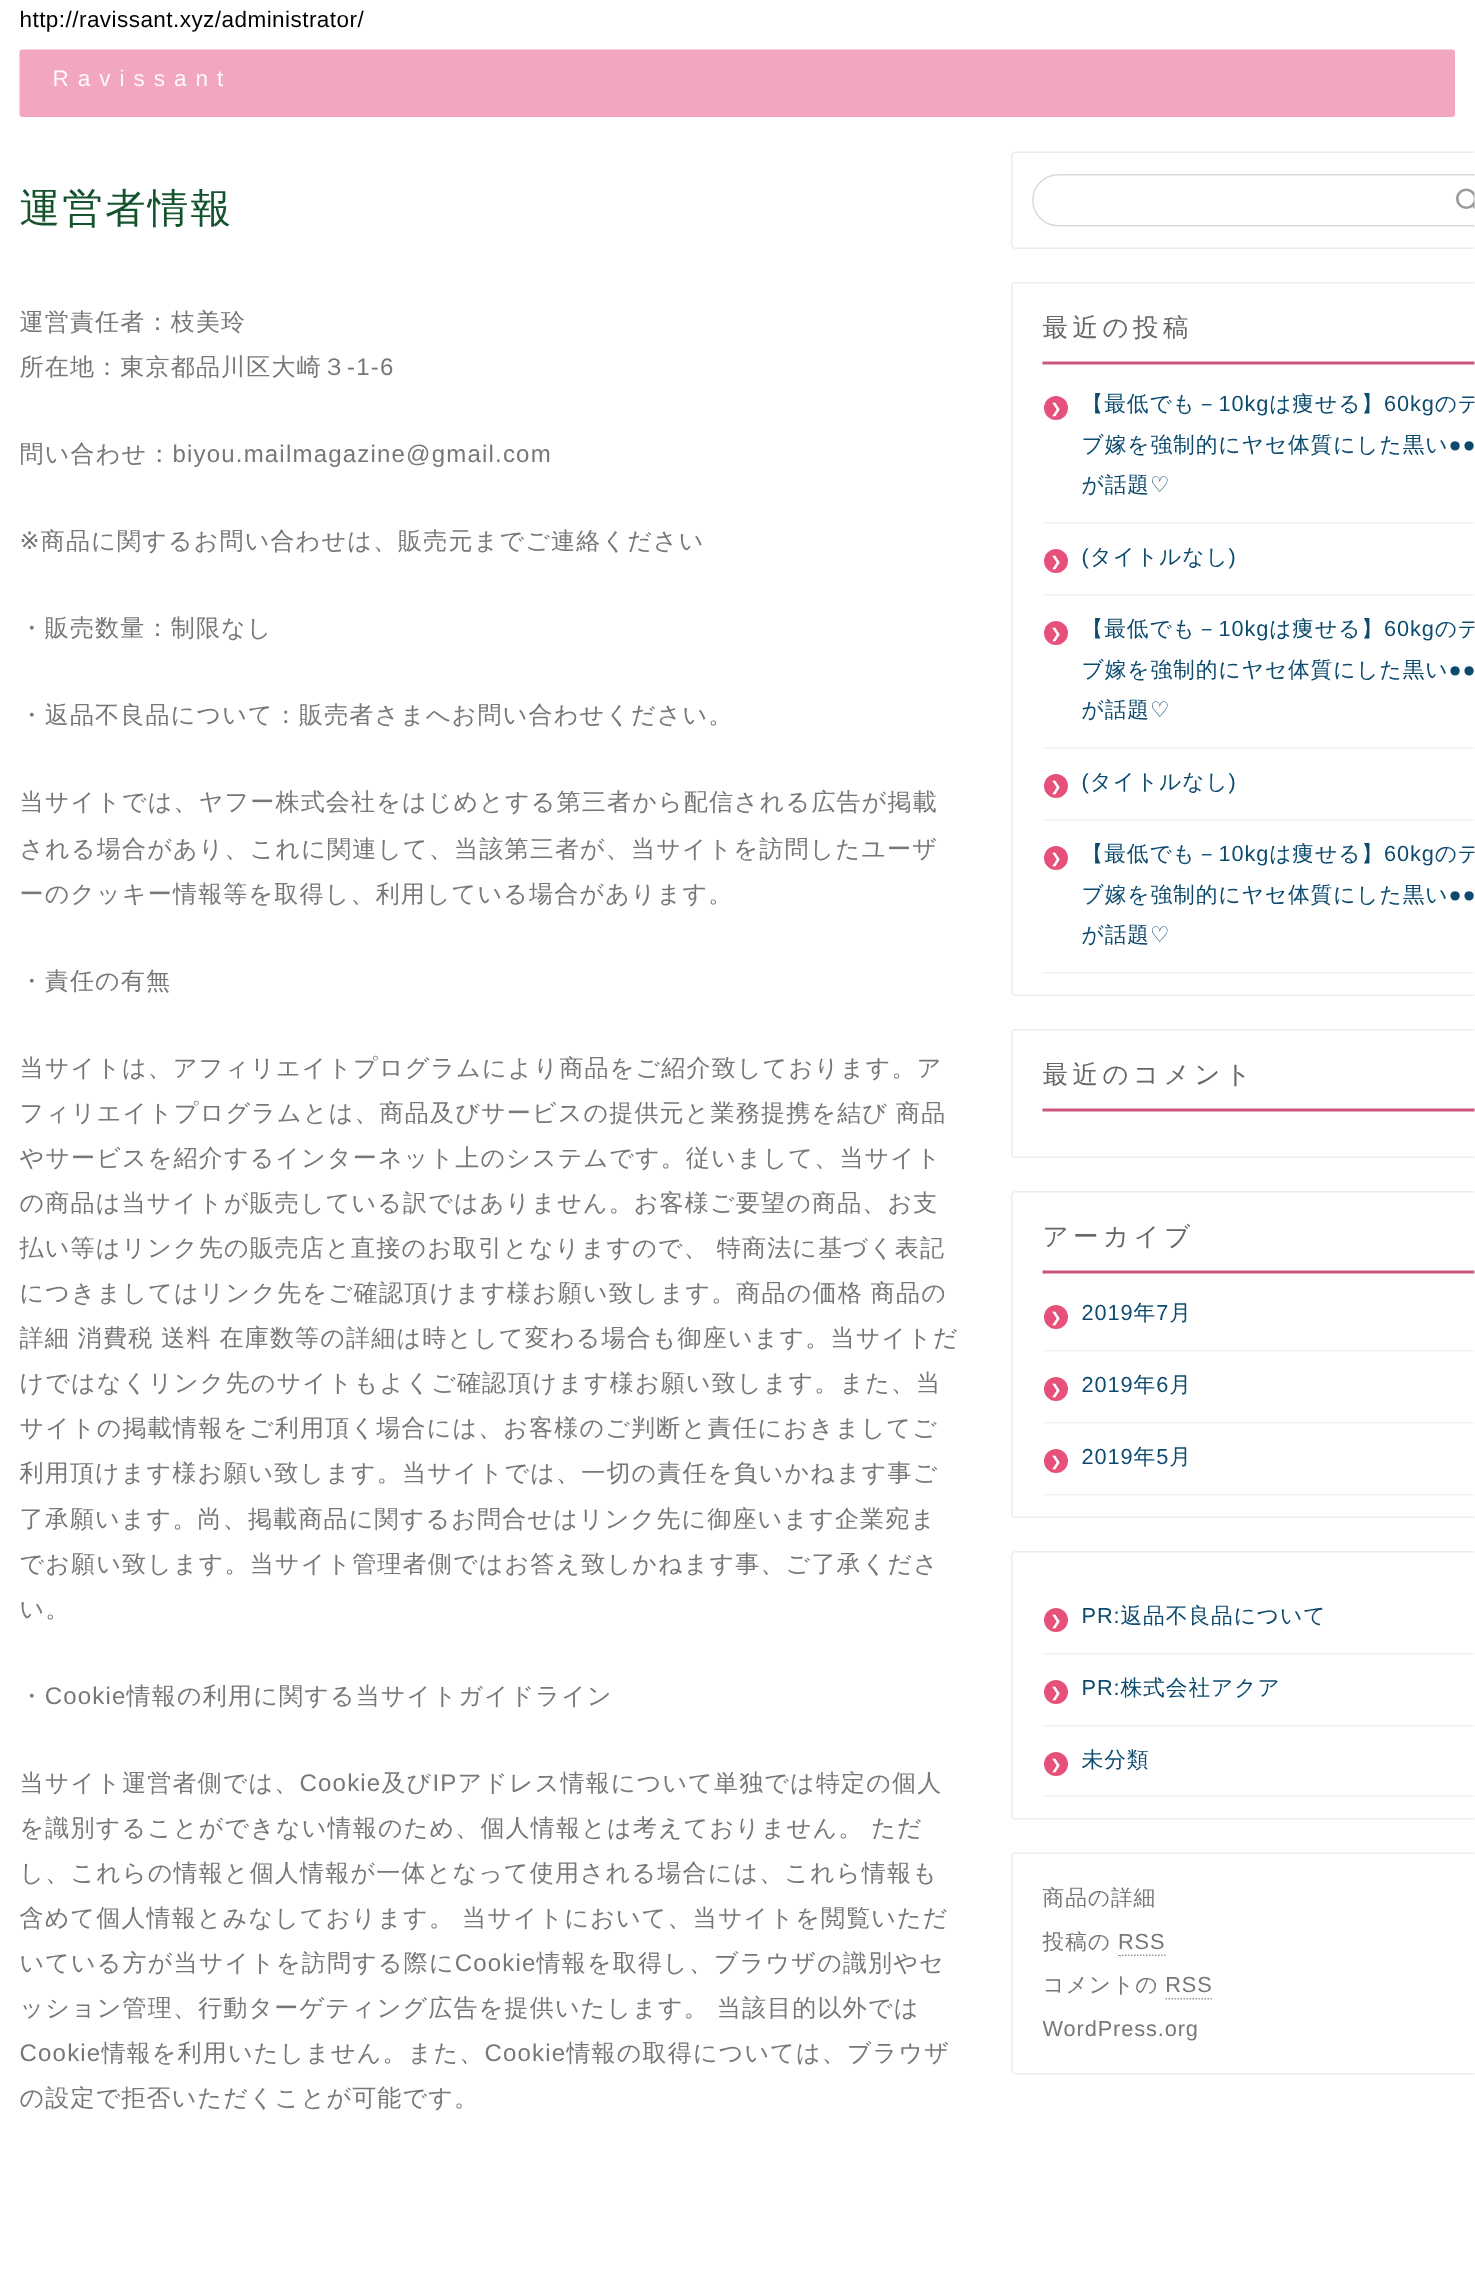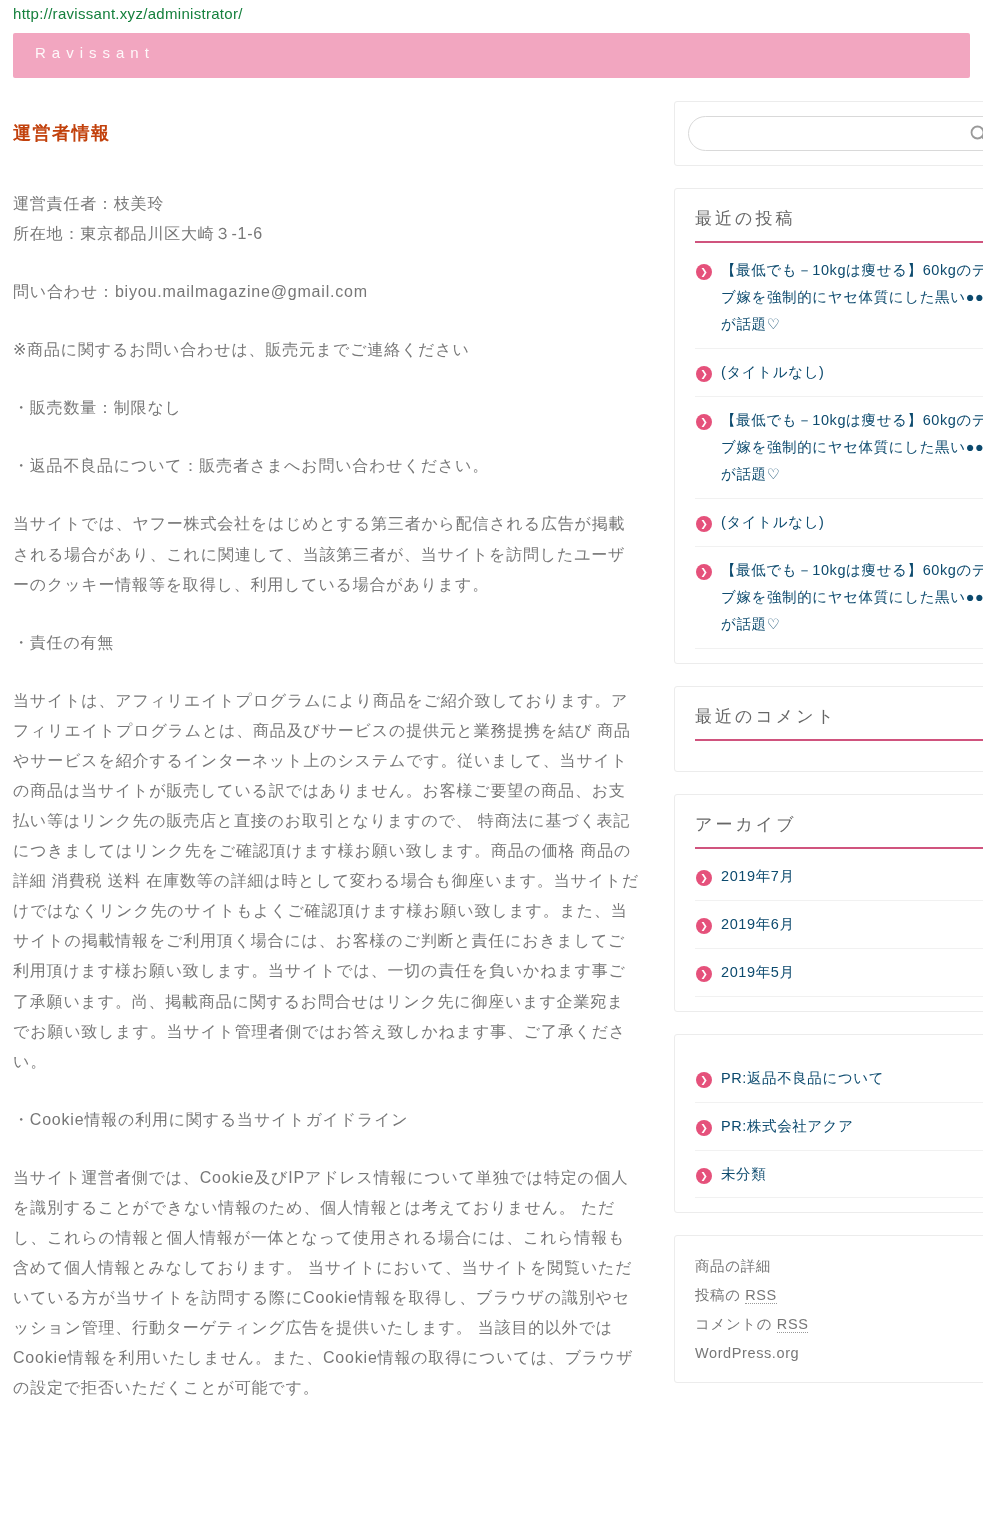--- a/index.html
+++ b/index.html
@@ -6,21 +6,21 @@
   html, body { margin: 0; padding: 0; background: #fff; }
   body {
     font-family: "Liberation Sans", "DejaVu Sans", sans-serif;
     color: #777;
     width: 983px;
   }
   .page { width: 957px; margin: 0 auto; }
 
   .browser-url {
     font-size: 15px;
-    color: #15803d;
+    color: #000000;
     padding: 5px 0 11px 0;
     letter-spacing: 0.3px;
   }
 
   .site-header {
     background: #f2a6c0;
     height: 45px;
     border-radius: 2px;
   }
   .site-logo {
@@ -30,23 +30,23 @@
     letter-spacing: 6px;
     padding: 11px 0 0 22px;
     cursor: pointer;
   }
 
   .content-row { display: flex; margin-top: 23px; }
   main { width: 628px; flex: none; }
   aside { width: 341px; flex: none; margin-left: 33px; }
 
   h1.page-title {
-    font-size: 18px;
-    font-weight: 700;
-    color: #c2410c;
+    font-size: 27px;
+    font-weight: 400;
+    color: #14532d;
     margin: 20px 0 44px 0;
     letter-spacing: 1.5px;
   }
   main p {
     font-size: 16px;
     line-height: 1.88;
     letter-spacing: 0.8px;
     margin: 0 0 28px 0;
     color: #777;
   }

